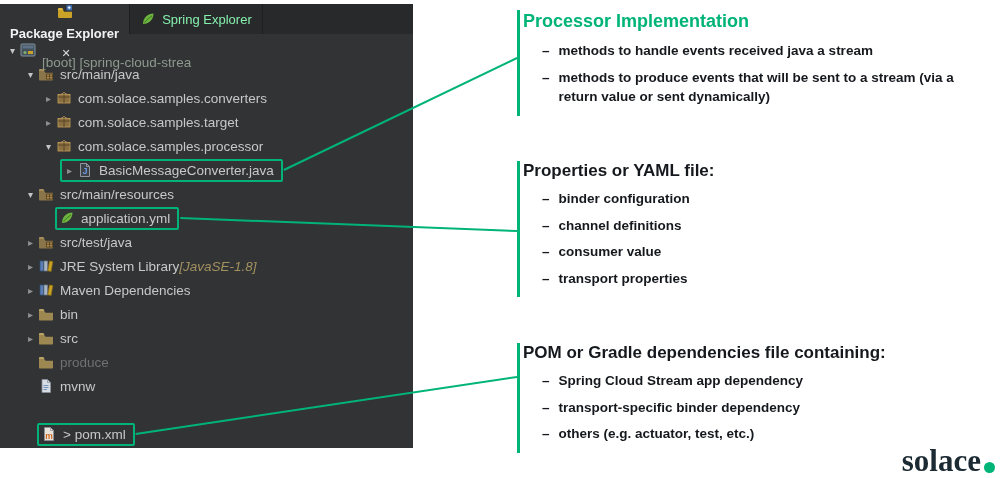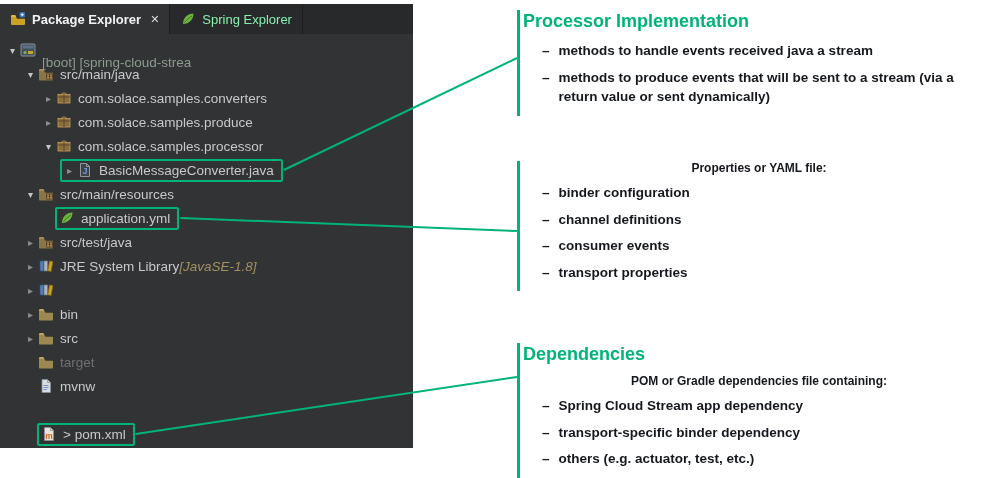--- a/index.html
+++ b/index.html
@@ -13,21 +13,21 @@
   #panel {
     position: absolute; left: 0; top: 4px; width: 413px; height: 444px;
     background: var(--panel-bg); overflow: hidden;
   }
   #tabbar { height: 30px; background: var(--tabbar-bg); display: flex; align-items: stretch; }
   .tab {
     display: flex; align-items: center; gap: 6px; padding: 0 10px;
     font-size: 13px; color: #86efac; border-right: 1px solid #1e1e1e; cursor: default;
     white-space: nowrap;
   }
-  .tab.active { background: var(--panel-bg); color: #f2f2f2; font-weight: bold; }
+  .tab.active { background: var(--panel-bg); color: #f2f2f2; font-weight: bold; flex-direction: column; }
   .tab .close { margin-left: 3px; font-size: 11px; color: #dcdcdc; font-weight: normal; }
   .tab .ticonwrap { display: inline-flex; width: 16px; height: 16px; }
 
   #tree { padding-top: 4px; font-size: 13.5px; color: var(--tree-text); }
   .trow { height: 24px; display: flex; align-items: center; white-space: nowrap; }
   .ind { flex: 0 0 auto; height: 1px; }
   .arrow {
     width: 13px; flex: 0 0 auto; font-size: 10px; color: #8f8f8f;
     text-align: center; line-height: 13px;
   }
@@ -46,21 +46,21 @@
   .suffix.version { color: var(--version); font-style: italic; }
   .trow.dim .tlabel { color: var(--dim); }
 
   
   .ann-section {
     position: absolute; left: 517px; width: 478px;
     border-left: 3px solid var(--accent); padding: 0 0 2px 3px; color: var(--body);
   }
   #ann-0 { top: 10px; } #ann-1 { top: 161px; } #ann-2 { top: 343px; }
   .ann-title { font-size: 18px; font-weight: bold; color: var(--accent); margin: 0 0 9px 0; padding-top: 1px; }
-  .ann-intro { font-size: 12px; font-weight: 600; margin: 0 0 8px 0; text-align: center; }
+  .ann-intro { font-size: 17px; font-weight: 600; margin: 0 0 8px 0; }
   .bullet {
     display: flex; gap: 9px; font-size: 13.5px; font-weight: 600;
     margin: 0 0 7px 19px; line-height: 1.45; max-width: 440px;
   }
   .bullet .dash { flex: 0 0 auto; }
 
   
   #connector-svg { position: absolute; left: 0; top: 0; pointer-events: none; }
 
   
@@ -152,21 +152,21 @@
           <span class="ind" style="width: 42px;"></span>
           <span class="content">
             <span class="arrow">▸</span>
             <span class="ticon">
               <svg width="16" height="16" viewBox="0 0 16 16">
                 <rect x="2" y="4.5" width="12" height="8.5" fill="#8a6f42" stroke="#c8a05a" stroke-width="0.8"></rect>
                 <path d="M2 7h12M8 4.5v8.5" stroke="#55421f" stroke-width="0.9"></path>
                 <path d="M5 4.5l3-2 3 2" fill="none" stroke="#c8a05a" stroke-width="0.8"></path>
               </svg>
             </span>
-            <span class="tlabel">com.solace.samples.produce</span>
+            <span class="tlabel">com.solace.samples.target</span>
           </span>
         </div>
         <div class="trow">
           <span class="ind" style="width: 42px;"></span>
           <span class="content">
             <span class="arrow exp">▾</span>
             <span class="ticon">
               <svg width="16" height="16" viewBox="0 0 16 16">
                 <rect x="2" y="4.5" width="12" height="8.5" fill="#8a6f42" stroke="#c8a05a" stroke-width="0.8"></rect>
                 <path d="M2 7h12M8 4.5v8.5" stroke="#55421f" stroke-width="0.9"></path>
@@ -252,20 +252,21 @@
           <span class="ind" style="width: 24px;"></span>
           <span class="content">
             <span class="arrow">▸</span>
             <span class="ticon">
               <svg width="16" height="16" viewBox="0 0 16 16">
                 <rect x="2" y="3" width="3.6" height="10" fill="#5b7fb5" stroke="#2f4f7a" stroke-width="0.7"></rect>
                 <rect x="6" y="3" width="3.6" height="10" fill="#aab6c4" stroke="#6b7785" stroke-width="0.7"></rect>
                 <rect x="10.6" y="3.2" width="3.4" height="10" fill="#c9a227" stroke="#8a6d12" stroke-width="0.7" transform="rotate(10 12.3 8.2)"></rect>
               </svg>
             </span>
+            <span class="tlabel">Maven Dependencies</span>
           </span>
         </div>
         <div class="trow">
           <span class="ind" style="width: 24px;"></span>
           <span class="content">
             <span class="arrow">▸</span>
             <span class="ticon">
               <svg width="16" height="16" viewBox="0 0 16 16">
                 <path d="M1 5h5.2l1.3 1.8H15v6.6c0 .6-.4 1-1 1H2c-.6 0-1-.4-1-1z" fill="#9d8851"></path>
                 <path d="M1 5V3.8c0-.4.4-.8.8-.8h3.6l1.1 2z" fill="#b9a365"></path>
@@ -290,21 +291,21 @@
         <div class="trow dim">
           <span class="ind" style="width: 24px;"></span>
           <span class="arrow spacer">▸</span>
           <span class="content">
             <span class="ticon">
               <svg width="16" height="16" viewBox="0 0 16 16">
                 <path d="M1 5h5.2l1.3 1.8H15v6.6c0 .6-.4 1-1 1H2c-.6 0-1-.4-1-1z" fill="#9d8851"></path>
                 <path d="M1 5V3.8c0-.4.4-.8.8-.8h3.6l1.1 2z" fill="#b9a365"></path>
               </svg>
             </span>
-            <span class="tlabel">target</span>
+            <span class="tlabel">produce</span>
           </span>
         </div>
         <div class="trow">
           <span class="ind" style="width: 24px;"></span>
           <span class="arrow spacer">▸</span>
           <span class="content">
             <span class="ticon">
               <svg width="16" height="16" viewBox="0 0 16 16">
                 <path d="M4 1.5h5.5l3 3v10H4z" fill="#d7dde3" stroke="#8a9099" stroke-width="0.8"></path>
                 <path d="M9.5 1.5v3h3" fill="none" stroke="#8a9099" stroke-width="0.8"></path>
@@ -352,29 +353,28 @@
         <div class="bullet">
           <span class="dash">–</span>
           <span class="btext">binder configuration</span>
         </div>
         <div class="bullet">
           <span class="dash">–</span>
           <span class="btext">channel definitions</span>
         </div>
         <div class="bullet">
           <span class="dash">–</span>
-          <span class="btext">consumer events</span>
+          <span class="btext">consumer value</span>
         </div>
         <div class="bullet">
           <span class="dash">–</span>
           <span class="btext">transport properties</span>
         </div>
       </div>
       <div class="ann-section" id="ann-2">
-        <div class="ann-title">Dependencies</div>
         <div class="ann-intro">POM or Gradle dependencies file containing:</div>
         <div class="bullet">
           <span class="dash">–</span>
           <span class="btext">Spring Cloud Stream app dependency</span>
         </div>
         <div class="bullet">
           <span class="dash">–</span>
           <span class="btext">transport-specific binder dependency</span>
         </div>
         <div class="bullet">
@@ -383,14 +383,18 @@
         </div>
       </div>
     </div>
 
   <svg id="connector-svg" width="1001" height="478">
       <line x1="283.84375" y1="170" x2="517" y2="58" stroke="#00b478" stroke-width="2"></line>
       <line x1="180.296875" y1="218" x2="517" y2="231" stroke="#00b478" stroke-width="2"></line>
       <line x1="135.65625" y1="434" x2="517" y2="377" stroke="#00b478" stroke-width="2"></line>
     </svg>
 
+  <div id="logo">
+    <span class="word">solace</span>
+    <span class="dot"></span>
+  </div>
 
 </div>
 
 </body></html>

